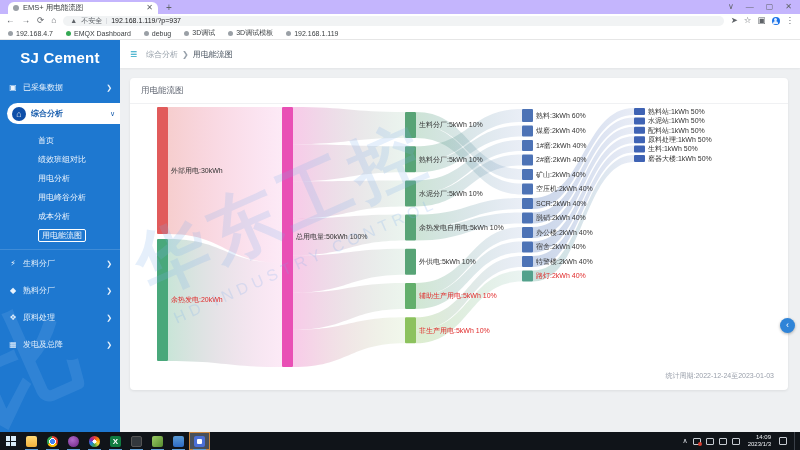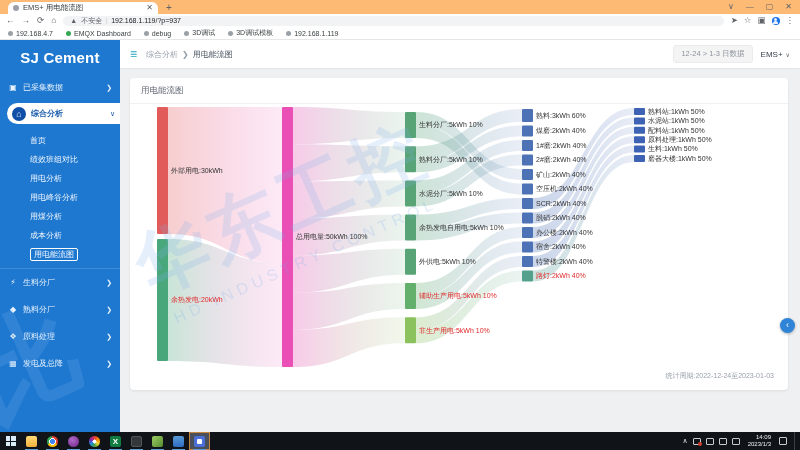--- a/index.html
+++ b/index.html
@@ -1,20 +1,20 @@
 <!DOCTYPE html>
 <html><head>
 <meta charset="utf-8">
 <style>
   * { margin:0; padding:0; box-sizing:border-box; }
   html,body { width:800px; height:450px; overflow:hidden; }
   body { font-family:"Liberation Sans","DejaVu Sans",sans-serif; background:#fff; position:relative; }
 
   
-  .tabstrip { position:absolute; top:0; left:0; width:800px; height:14px; background:#fdba74; display:flex; align-items:flex-end; }
+  .tabstrip { position:absolute; top:0; left:0; width:800px; height:14px; background:#c4b5fd; display:flex; align-items:flex-end; }
   .tab { width:150px; height:12px; background:#fff; border-radius:6px 6px 0 0; margin-left:8px; display:flex; align-items:center; padding:0 5px; gap:4px; }
   .tab-fav { width:6px; height:6px; border-radius:50%; background:#9aa0a6; flex:none; }
   .tab-title { font-size:7.5px; color:#3c4043; white-space:nowrap; overflow:hidden; flex:1; }
   .tab-close { font-size:8px; color:#5f6368; line-height:8px; }
   .newtab { font-size:10px; color:#5f6368; margin-left:8px; line-height:12px; }
   .winctl { margin-left:auto; display:flex; gap:12px; padding-right:8px; align-items:center; height:14px; }
   .winctl span { font-size:8px; color:#5f6368; line-height:14px; }
 
   .addrbar { position:absolute; top:14px; left:0; width:800px; height:13px; background:#fff; display:flex; align-items:center; padding:0 6px; gap:7px; }
   .nav-ico { font-size:8.5px; color:#5f6368; line-height:13px; }
@@ -40,21 +40,21 @@
   .sidebar { width:120px; height:100%; background:#1e78d0; flex:none; color:#fff; overflow:hidden; position:relative; }
   .brand { font-size:15px; font-weight:bold; text-align:center; padding:9px 0 10px; letter-spacing:0.2px; }
   .side-item { display:flex; align-items:center; gap:5px; padding:6px 8px; font-size:8px; color:#eaf3fc; }
   .side-item .gi { font-size:8px; width:10px; text-align:center; }
   .side-item .chev { margin-left:auto; font-size:7px; }
   .active-group { margin:4px 0 4px 7px; background:#fff; border-radius:12px 0 0 12px; height:21px; display:flex; align-items:center; gap:5px; padding:0 5px; }
   .active-group .circ { width:14px; height:14px; border-radius:50%; background:#0f4fa8; color:#fff; font-size:9px; line-height:14px; text-align:center; flex:none; }
   .active-group .lbl { font-size:8px; color:#1b5fae; font-weight:bold; }
   .active-group .chev { margin-left:auto; color:#1b5fae; font-size:7px; }
   .submenu { padding:3px 0 4px 0; }
-  .submenu .sub { font-size:8px; color:#f0f6fd; padding:4px 0 4px 30px; }
+  .submenu .sub { font-size:8px; color:#f0f6fd; padding:4px 0 4px 38px; }
   .submenu .sub.active span { border:1px solid #fff; border-radius:2px; padding:1px 3px; }
   .groups { border-top:1px solid rgba(255,255,255,0.15); }
   .groups .side-item { padding:8px 8px; }
 
   .main { flex:1; display:flex; flex-direction:column; min-width:0; }
   .topbar { height:28px; background:#fff; display:flex; align-items:center; padding:0 10px; gap:9px; box-shadow:0 1px 2px rgba(0,0,0,0.05); }
   .burger { font-size:12px; color:#23a3c4; line-height:28px; }
   .crumb { font-size:8px; color:#97a0aa; display:flex; gap:4px; align-items:center; }
   .crumb .cur { color:#4a5561; }
   .topbar-right { margin-left:auto; display:flex; align-items:center; gap:8px; }
@@ -180,21 +180,20 @@
     <div class="active-group">
       <span class="circ">⌂</span>
       <span class="lbl">综合分析</span>
       <span class="chev">∨</span>
     </div>
     <div class="submenu">
         <div class="sub"><span>首页</span></div>
         <div class="sub"><span>绩效班组对比</span></div>
         <div class="sub"><span>用电分析</span></div>
         <div class="sub"><span>用电峰谷分析</span></div>
-        <div class="sub"><span>用煤分析</span></div>
         <div class="sub"><span>成本分析</span></div>
         <div class="sub active"><span>用电能流图</span></div>
       </div>
     <div class="groups">
         <div class="side-item">
           <span class="gi">⚡</span>
           <span>生料分厂</span>
           <span class="chev">❯</span>
         </div>
         <div class="side-item">
@@ -215,27 +214,20 @@
       </div>
   </div>
 
   <div class="main">
     <div class="topbar">
       <span class="burger">≡</span>
       <span class="crumb">
         <span>综合分析</span>
         <span>❯</span>
         <span class="cur">用电能流图</span>
-      </span>
-      <span class="topbar-right">
-        <span class="datebtn">12-24 &gt; 1-3 日数据</span>
-        <span class="profile">
-          <span>EMS+</span>
-          <span class="chev">∨</span>
-        </span>
       </span>
     </div>
     <div class="content">
       <div class="card">
         <div class="card-hd">用电能流图</div>
         <div class="card-bd">
           <svg id="sankey" width="652" height="278" viewBox="0 0 652 278">
               <defs>
                 <linearGradient id="lg0" gradientUnits="userSpaceOnUse" x1="36" x2="150" y1="0" y2="0">
                   <stop offset="0" stop-color="#e15b5b" stop-opacity="0.30"></stop>

